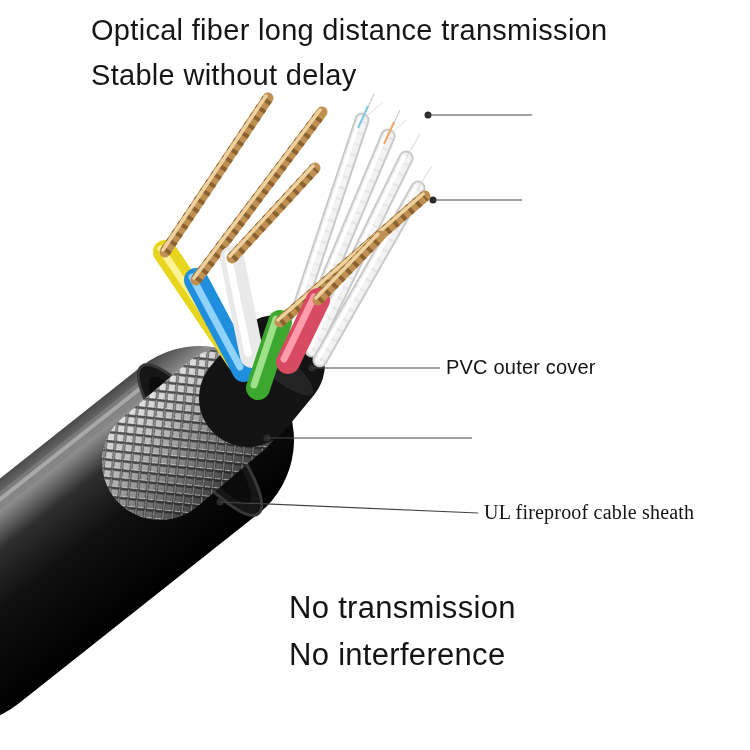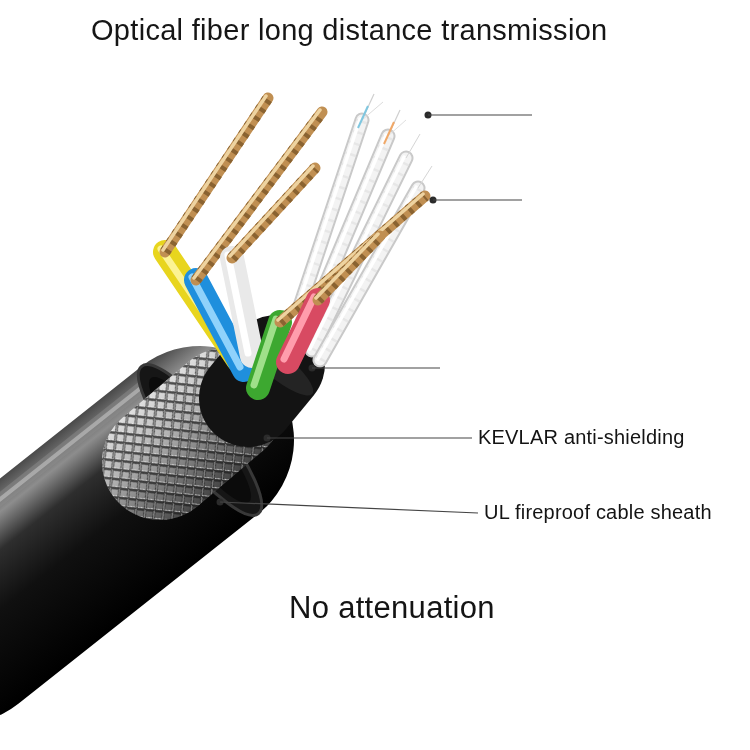--- a/index.html
+++ b/index.html
@@ -151,22 +151,24 @@
       </g>
       <g>
         <circle cx="220" cy="502" r="3.5" fill="#2b2b2b" stroke="none"></circle>
         <line x1="220" y1="502" x2="478" y2="513"></line>
       </g>
     </g>
   </svg>
 
   <div class="headline">
     <div>Optical fiber long distance transmission</div>
+    <div>Stable without delay</div>
   </div>
 
-  <div class="callout-label" style="left:478px; top:438px;">KEVLAR anti-shielding</div>
-  <div class="callout-label" style="left:484px; top:513px;">UL fireproof cable sheath</div>
+  <div class="callout-label" style="left:446px; top:368px;">PVC outer cover</div>
+  <div class="callout-label" style="left:484px; top:513px;font-family:Liberation Serif, serif;">UL fireproof cable sheath</div>
 
   <div class="features">
-    <div>No attenuation</div>
+    <div>No transmission</div>
+    <div>No interference</div>
   </div>
 
 </div>
 
 </body></html>

